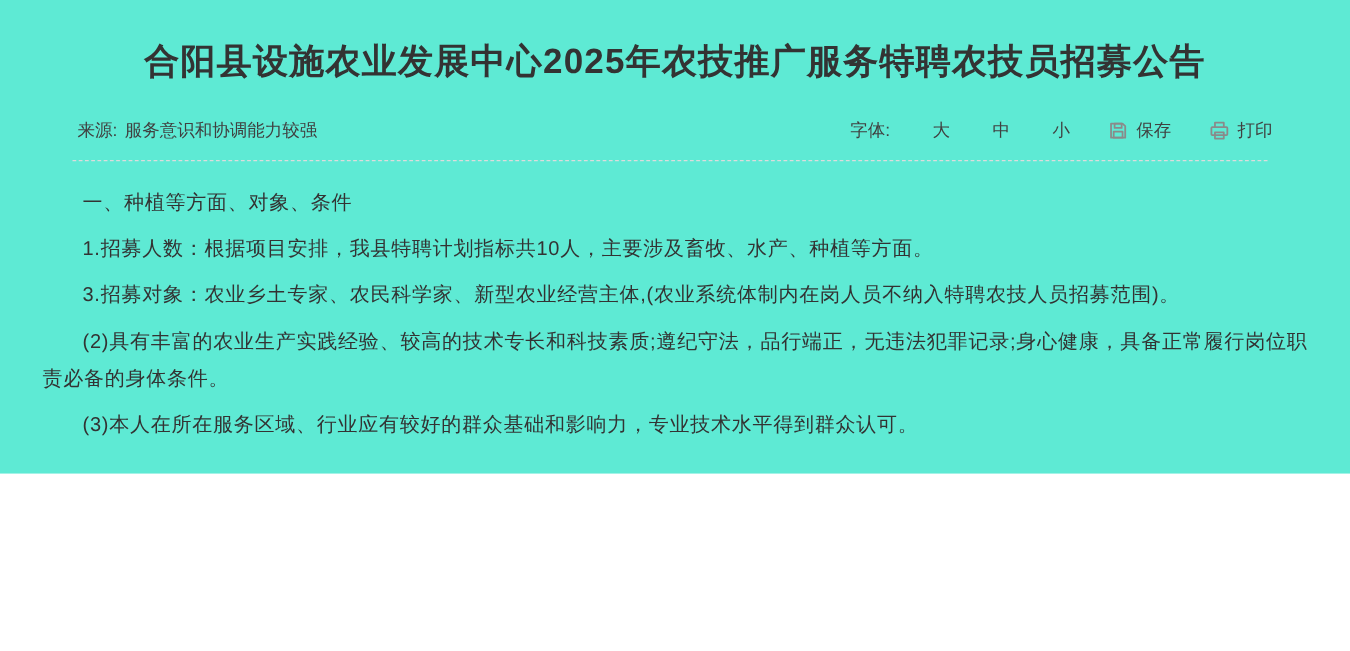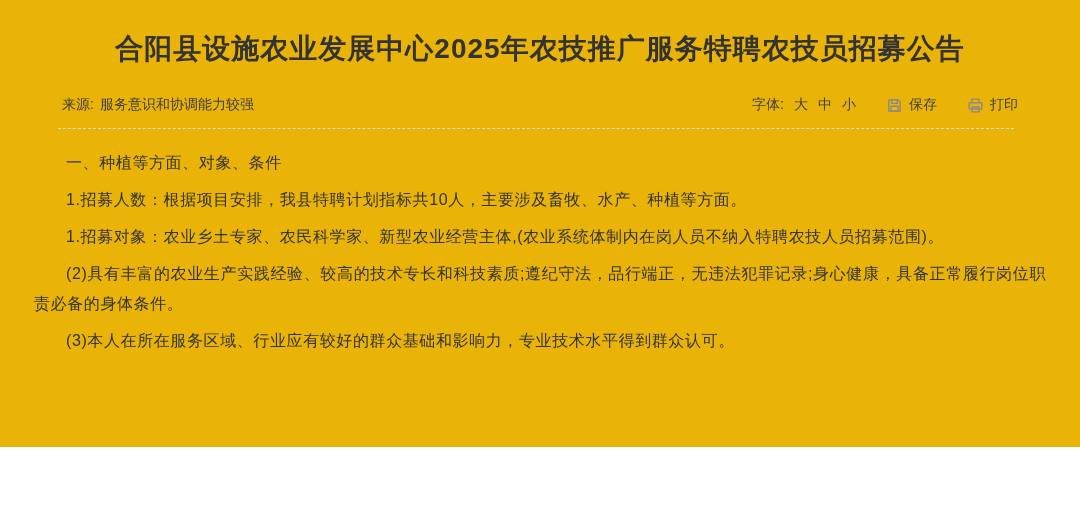--- a/index.html
+++ b/index.html
@@ -2,22 +2,22 @@
 <html><head>
 <meta charset="utf-8">
 <style>
   * { margin: 0; padding: 0; box-sizing: border-box; }
   html, body {
     background: #ffffff;
     font-family: "Liberation Sans", sans-serif;
   }
   .page {
     width: 1080px;
-    height: 447px;
-    background: #eab308;
+    height: 379px;
+    background: #5eead4;
     overflow: hidden;
   }
   .page-title {
     margin: 30px 60px 0 60px;
     text-align: center;
     font-size: 28px;
     font-weight: 700;
     color: #333333;
     letter-spacing: 1px;
     line-height: 38px;
@@ -30,29 +30,29 @@
     font-size: 14px;
     color: #404040;
     padding-bottom: 14px;
   }
   .meta-left { display: flex; align-items: center; }
   .meta-label { color: #404040; }
   .meta-value { margin-left: 6px; color: #404040; }
   .meta-item + .meta-item { margin-left: 34px; }
   .meta-item { display: flex; align-items: center; }
   .meta-right { display: flex; align-items: center; }
-  .font-controls { display: flex; align-items: center; }
+  .font-controls { display: flex; align-items: center; gap: 24px; }
   .font-size-btn {
     margin-left: 10px;
     color: #404040;
     cursor: pointer;
   }
   .tool-btn {
     display: flex;
-    align-items: flex-end;
+    align-items: flex-start;
     margin-left: 30px;
     color: #404040;
     cursor: pointer;
   }
   .tool-btn svg { margin-right: 6px; display: block; }
   .divider {
     margin: 0 66px 0 58px;
     border-bottom: 1px dashed #dcdcdc;
     height: 0;
   }
@@ -110,18 +110,18 @@
         <span>打印</span>
       </div>
     </div>
   </div>
 
   <div class="divider"></div>
 
   <div class="article">
     <p>一、种植等方面、对象、条件</p>
     <p>1.招募人数：根据项目安排，我县特聘计划指标共10人，主要涉及畜牧、水产、种植等方面。</p>
-    <p>1.招募对象：农业乡土专家、农民科学家、新型农业经营主体,(农业系统体制内在岗人员不纳入特聘农技人员招募范围)。</p>
+    <p>3.招募对象：农业乡土专家、农民科学家、新型农业经营主体,(农业系统体制内在岗人员不纳入特聘农技人员招募范围)。</p>
     <p>(2)具有丰富的农业生产实践经验、较高的技术专长和科技素质;遵纪守法，品行端正，无违法犯罪记录;身心健康，具备正常履行岗位职责必备的身体条件。</p>
     <p>(3)本人在所在服务区域、行业应有较好的群众基础和影响力，专业技术水平得到群众认可。</p>
   </div>
 
 </div>
 
 </body></html>

